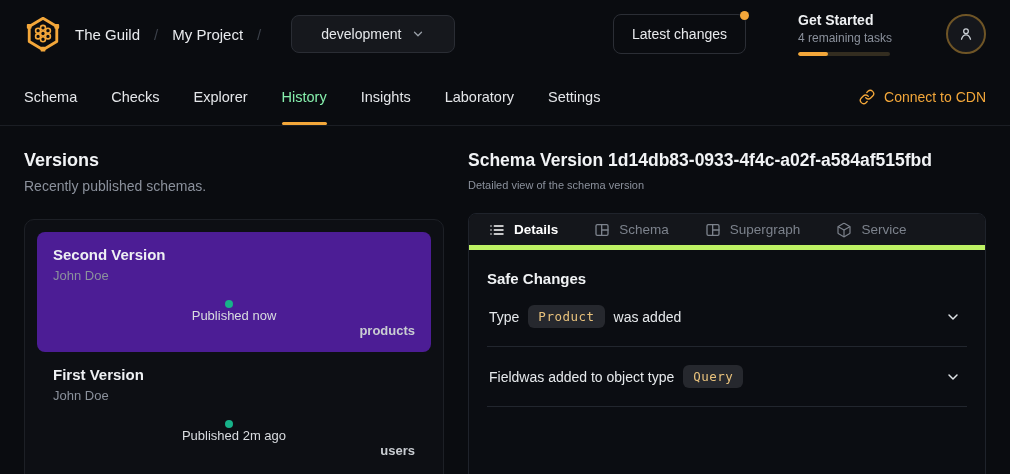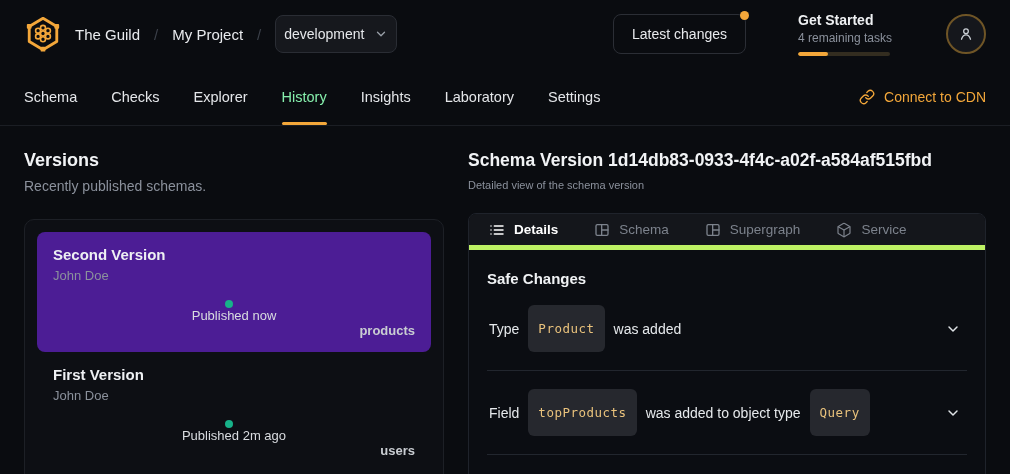--- a/index.html
+++ b/index.html
@@ -18,23 +18,23 @@
     font-size:14px;
     position:relative;
   }
   
   .header{height:68px;display:flex;align-items:center;padding:0 24px;}
   .logo{flex:0 0 auto;display:flex;align-items:center;}
   .org{font-size:15px;font-weight:500;margin-left:13px;cursor:pointer;}
   .crumb-sep{color:#3c414a;font-size:15px;margin:0 14px;}
   .project{font-size:15px;font-weight:500;cursor:pointer;}
   .target-dd{
-    display:flex;align-items:center;gap:10px;
+    margin-left:16px;display:flex;align-items:center;gap:10px;
     background:#16181d;border:1px solid #2a2d34;border-radius:8px;
-    padding:10px 8px;font-size:14px;color:#e6e8eb;cursor:pointer;
+    padding:10px 29px;font-size:14px;color:#e6e8eb;cursor:pointer;
   }
   .target-dd .chev{color:#9aa0a8;display:flex;}
   .header-right{margin-left:auto;display:flex;align-items:center;}
   .latest-btn{
     position:relative;background:transparent;border:1px solid #2b2e35;border-radius:8px;
     padding:11px 18px;font-size:14px;color:#e8eaed;cursor:pointer;
     font-family:"Liberation Sans",sans-serif;
   }
   .latest-btn .dot{
     position:absolute;top:-4px;right:-4px;width:9px;height:9px;border-radius:50%;
@@ -99,21 +99,21 @@
   .d-tab .ticon{display:flex;}
   .detail-content{padding:20px 18px 0 18px;}
   .section-title{font-size:15px;font-weight:700;color:#f0f2f4;}
   .change-row{
     display:flex;align-items:center;padding:18px 2px;border-bottom:1px solid #22262e;
     font-size:14px;color:#e6e9ec;
   }
   .change-row:first-of-type{margin-top:8px;}
   .code-chip{
     font-family:"DejaVu Sans Mono",monospace;font-size:12.5px;color:var(--accent-soft);
-    background:#26282e;border-radius:6px;padding:16px 10px;margin:0 9px;letter-spacing:.5px;
+    background:#26282e;border-radius:6px;padding:4px 10px;margin:0 9px;letter-spacing:.5px;
   }
   .row-chev{margin-left:auto;color:#dfe2e6;display:flex;cursor:pointer;padding-right:4px;}
   svg{display:block;}
 </style>
 </head>
 <body>
 
 <div class="header">
   <span class="logo">
     <svg viewBox="0 0 40 40" width="38" height="38" fill="none" stroke="var(--accent)">
@@ -278,21 +278,20 @@
           <span>was added</span>
           <span class="row-chev">
             <svg viewBox="0 0 24 24" width="16" height="16" fill="none" stroke="currentColor" stroke-width="2.2" stroke-linecap="round" stroke-linejoin="round">
                 <path d="m6 9 6 6 6-6"></path>
               </svg>
           </span>
         </div>
 
         <div class="change-row">
           <span>Field</span>
-          <span class="code-chip">topProducts</span>
           <span>was added to object type</span>
           <span class="code-chip">Query</span>
           <span class="row-chev">
             <svg viewBox="0 0 24 24" width="16" height="16" fill="none" stroke="currentColor" stroke-width="2.2" stroke-linecap="round" stroke-linejoin="round">
                 <path d="m6 9 6 6 6-6"></path>
               </svg>
           </span>
         </div>
       </div>
     </div>

